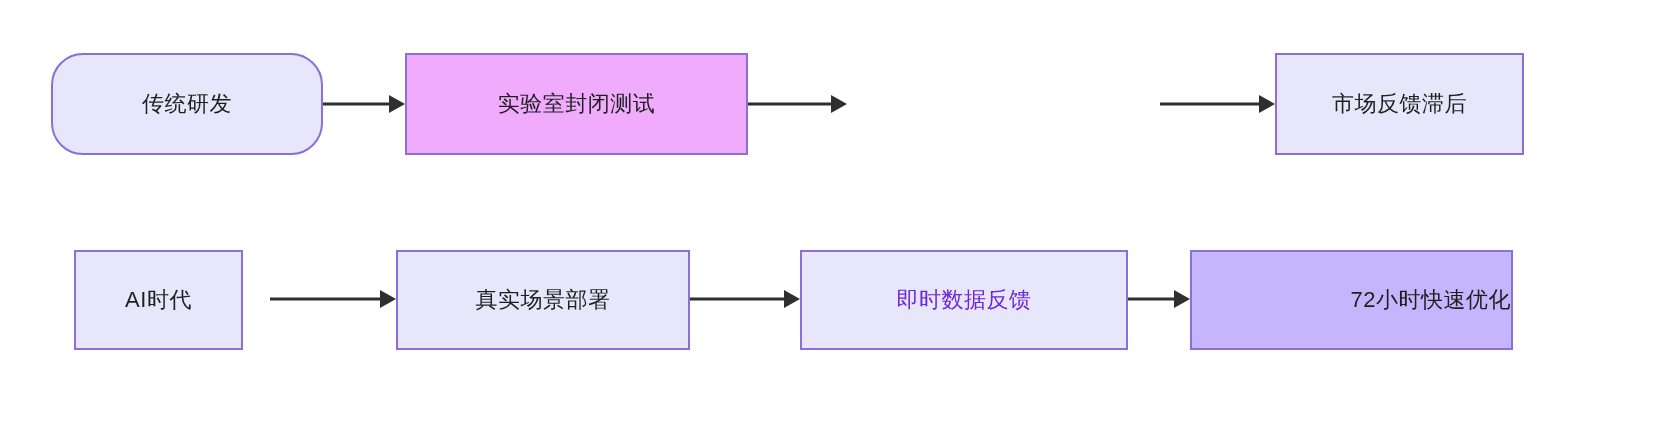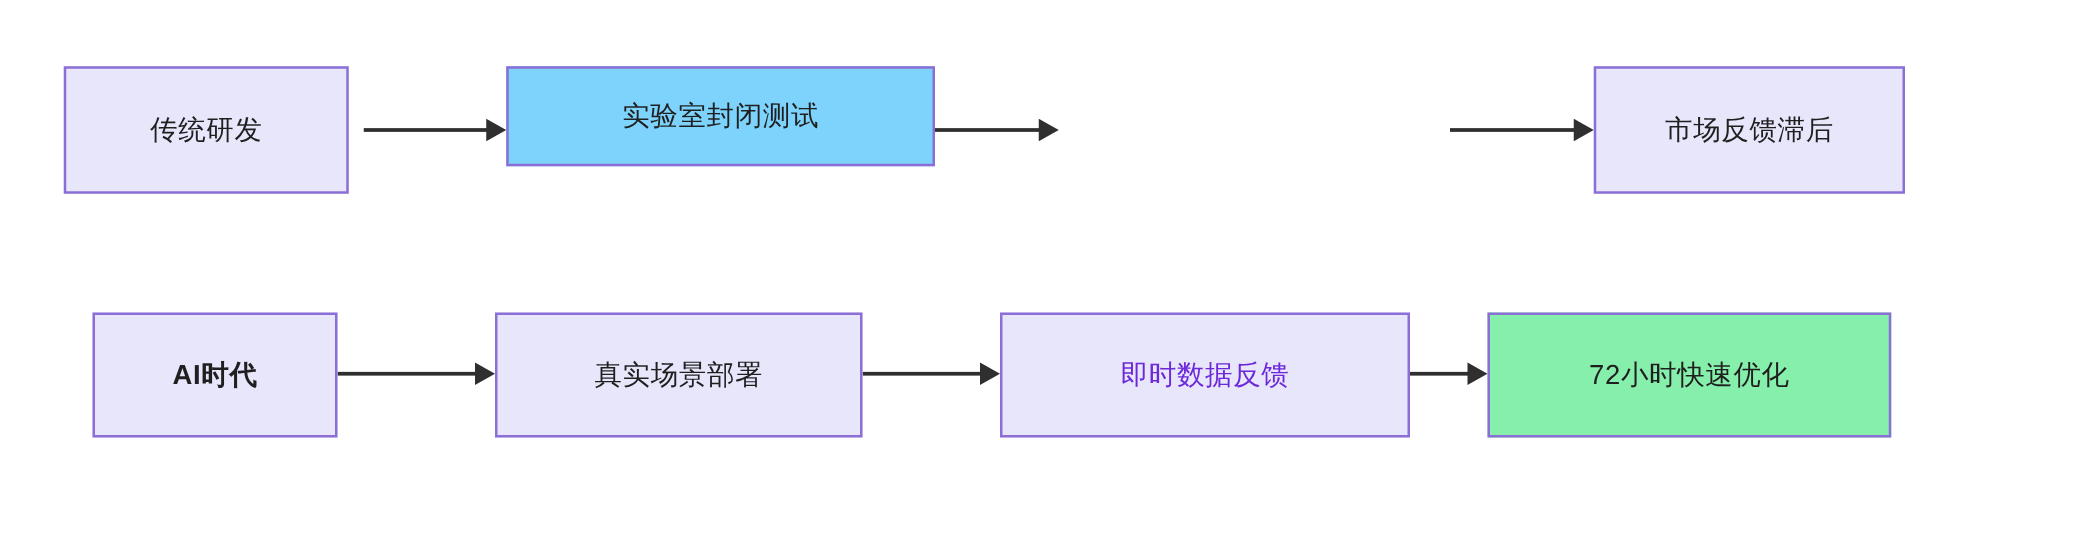--- a/index.html
+++ b/index.html
@@ -65,49 +65,49 @@
         <div class="edge-head" style="left: 98px; border-left-color: rgb(47, 47, 47);"></div>
       </div>
       <div class="edge" style="left: 748px; top: 104px; width: 99px;">
         <div class="edge-line" style="width: 85px; background: rgb(47, 47, 47);"></div>
         <div class="edge-head" style="left: 83px; border-left-color: rgb(47, 47, 47);"></div>
       </div>
       <div class="edge" style="left: 1160px; top: 104px; width: 115px;">
         <div class="edge-line" style="width: 101px; background: rgb(47, 47, 47);"></div>
         <div class="edge-head" style="left: 99px; border-left-color: rgb(47, 47, 47);"></div>
       </div>
-      <div class="node" style="left: 51px; top: 53px; width: 228px; height: 102px; background: rgb(231, 230, 251); border-color: rgb(139, 111, 214); color: rgb(31, 31, 31);">
+      <div class="node" style="left: 51px; top: 53px; width: 272px; height: 102px; background: rgb(231, 230, 251); border-color: rgb(139, 111, 214); color: rgb(31, 31, 31); border-radius: 32px;">
         <span>传统研发</span>
       </div>
-      <div class="node" style="left: 405px; top: 53px; width: 343px; height: 80px; background: #7dd3fc; border-color: rgb(139, 111, 214); color: rgb(31, 31, 31);">
+      <div class="node" style="left: 405px; top: 53px; width: 343px; height: 102px; background: #f0abfc; border-color: rgb(139, 111, 214); color: rgb(31, 31, 31);">
         <span>实验室封闭测试</span>
       </div>
       <div class="node" style="left: 1275px; top: 53px; width: 249px; height: 102px; background: rgb(231, 230, 251); border-color: rgb(139, 111, 214); color: rgb(31, 31, 31);">
         <span>市场反馈滞后</span>
       </div>
     </div>
     <div style="position: absolute; left: 0px; top: 0px; width: 100%; height: 100%;">
       <div class="edge" style="left: 270px; top: 299px; width: 126px;">
         <div class="edge-line" style="width: 112px; background: rgb(47, 47, 47);"></div>
         <div class="edge-head" style="left: 110px; border-left-color: rgb(47, 47, 47);"></div>
       </div>
       <div class="edge" style="left: 690px; top: 299px; width: 110px;">
         <div class="edge-line" style="width: 96px; background: rgb(47, 47, 47);"></div>
         <div class="edge-head" style="left: 94px; border-left-color: rgb(47, 47, 47);"></div>
       </div>
       <div class="edge" style="left: 1098px; top: 299px; width: 92px;">
         <div class="edge-line" style="width: 78px; background: rgb(47, 47, 47);"></div>
         <div class="edge-head" style="left: 76px; border-left-color: rgb(47, 47, 47);"></div>
       </div>
-      <div class="node" style="left: 74px; top: 250px; width: 196px; height: 100px; background: rgb(231, 230, 251); border-color: rgb(139, 111, 214); color: rgb(31, 31, 31); font-weight: bold;">
+      <div class="node" style="left: 74px; top: 250px; width: 169px; height: 100px; background: rgb(231, 230, 251); border-color: rgb(139, 111, 214); color: rgb(31, 31, 31);">
         <span>AI时代</span>
       </div>
       <div class="node" style="left: 396px; top: 250px; width: 294px; height: 100px; background: rgb(231, 230, 251); border-color: rgb(139, 111, 214); color: rgb(31, 31, 31);">
         <span>真实场景部署</span>
       </div>
       <div class="node" style="left: 800px; top: 250px; width: 328px; height: 100px; background: rgb(231, 230, 251); border-color: rgb(139, 111, 214); color: #6d28d9;">
         <span>即时数据反馈</span>
       </div>
-      <div class="node" style="left: 1190px; top: 250px; width: 323px; height: 100px; background: #86efac; border-color: rgb(139, 111, 214); color: rgb(31, 31, 31);">
+      <div class="node" style="left: 1190px; top: 250px; width: 323px; height: 100px; background: #c4b5fd; border-color: rgb(139, 111, 214); color: rgb(31, 31, 31); justify-content: flex-end;">
         <span>72小时快速优化</span>
       </div>
     </div>
   </div>
 
 </body></html>

